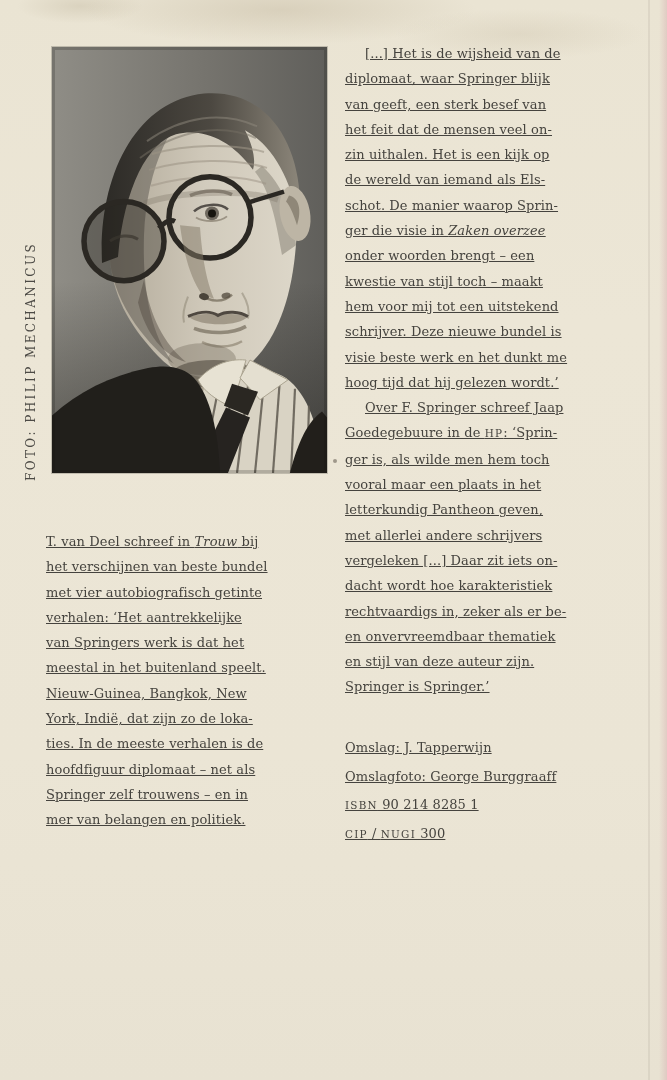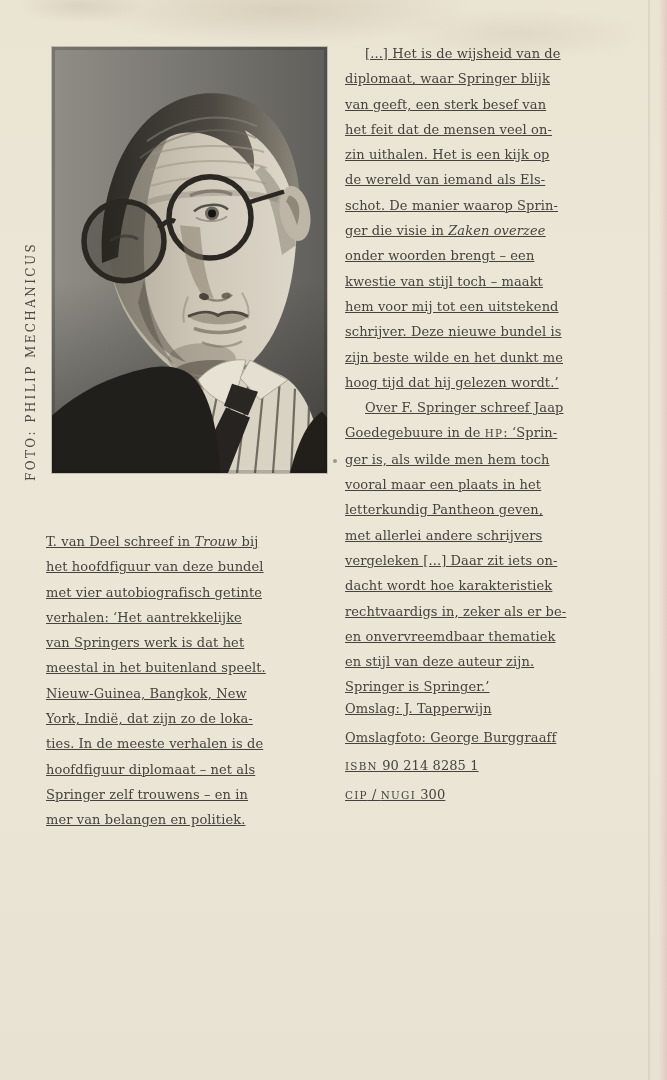--- a/index.html
+++ b/index.html
@@ -47,21 +47,21 @@
   .col,.colophon{position:absolute;}
   .line{
     white-space:pre;
     font-size:13px;
     line-height:25.3px;
     letter-spacing:0.1px;
     text-decoration:underline;
   }
   .col-left{left:46px;top:529px;}
   .col-right{left:345px;top:41px;}
-  .colophon{left:345px;top:695px;}
+  .colophon{left:345px;top:734px;}
   .colophon .line{line-height:28.5px;}
   .indent-first .line:first-child{padding-left:20px;}
   .i{font-style:italic;text-align:center;}
   .sc{font-size:0.8em;letter-spacing:0.12em;text-align:right;}
 </style>
 </head>
 <body>
 
 <div class="page">
 
@@ -164,21 +164,21 @@
 
       <path d="M 0 430 L 0 372 C 26 348 58 332 96 324 C 118 320 132 324 142 334 C 158 352 166 386 168 430 Z" fill="#211f1b"></path>
       <path d="M 238 430 C 246 398 256 378 270 368 L 275 374 L 275 430 Z" fill="#221f1b"></path>
 
       <rect x="1.5" y="1.5" width="272" height="427" fill="none" stroke="#141311" stroke-opacity="0.2" stroke-width="3"></rect>
     </svg>
   </figure>
 
   <div class="col col-left">
       <div class="line"><span>T. van Deel schreef in </span><span class="i">Trouw</span><span> bij</span></div>
-      <div class="line"><span>het hoofdfiguur van deze bundel</span></div>
+      <div class="line"><span>het verschijnen van beste bundel</span></div>
       <div class="line"><span>met vier autobiografisch getinte</span></div>
       <div class="line"><span>verhalen: ‘Het aantrekkelijke</span></div>
       <div class="line"><span>van Springers werk is dat het</span></div>
       <div class="line"><span>meestal in het buitenland speelt.</span></div>
       <div class="line"><span>Nieuw-Guinea, Bangkok, New</span></div>
       <div class="line"><span>York, Indië, dat zijn zo de loka-</span></div>
       <div class="line"><span>ties. In de meeste verhalen is de</span></div>
       <div class="line"><span>hoofdfiguur diplomaat – net als</span></div>
       <div class="line"><span>Springer zelf trouwens – en in</span></div>
       <div class="line"><span>mer van belangen en politiek.</span></div>
@@ -191,21 +191,21 @@
         <div class="line"><span>van geeft, een sterk besef van</span></div>
         <div class="line"><span>het feit dat de mensen veel on-</span></div>
         <div class="line"><span>zin uithalen. Het is een kijk op</span></div>
         <div class="line"><span>de wereld van iemand als Els-</span></div>
         <div class="line"><span>schot. De manier waarop Sprin-</span></div>
         <div class="line"><span>ger die visie in </span><span class="i">Zaken overzee</span></div>
         <div class="line"><span>onder woorden brengt – een</span></div>
         <div class="line"><span>kwestie van stijl toch – maakt</span></div>
         <div class="line"><span>hem voor mij tot een uitstekend</span></div>
         <div class="line"><span>schrijver. Deze nieuwe bundel is</span></div>
-        <div class="line"><span>zijn beste wilde en het dunkt me</span></div>
+        <div class="line"><span>visie beste werk en het dunkt me</span></div>
         <div class="line"><span>hoog tijd dat hij gelezen wordt.’</span></div>
       </div>
     <div class="para indent-first">
         <div class="line"><span>Over F. Springer schreef Jaap</span></div>
         <div class="line"><span>Goedegebuure in de </span><span class="sc">HP</span><span>: ‘Sprin-</span></div>
         <div class="line"><span>ger is, als wilde men hem toch</span></div>
         <div class="line"><span>vooral maar een plaats in het</span></div>
         <div class="line"><span>letterkundig Pantheon geven,</span></div>
         <div class="line"><span>met allerlei andere schrijvers</span></div>
         <div class="line"><span>vergeleken [...] Daar zit iets on-</span></div>

